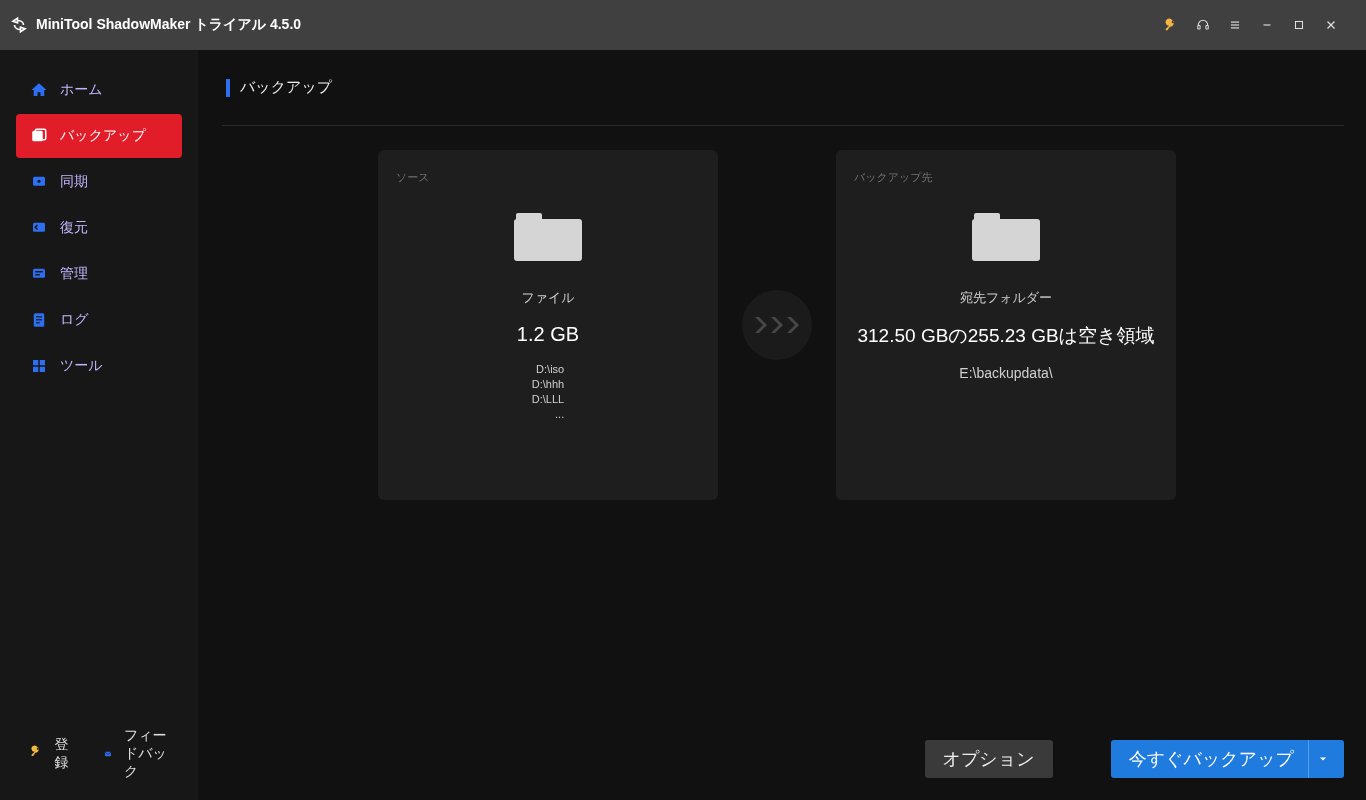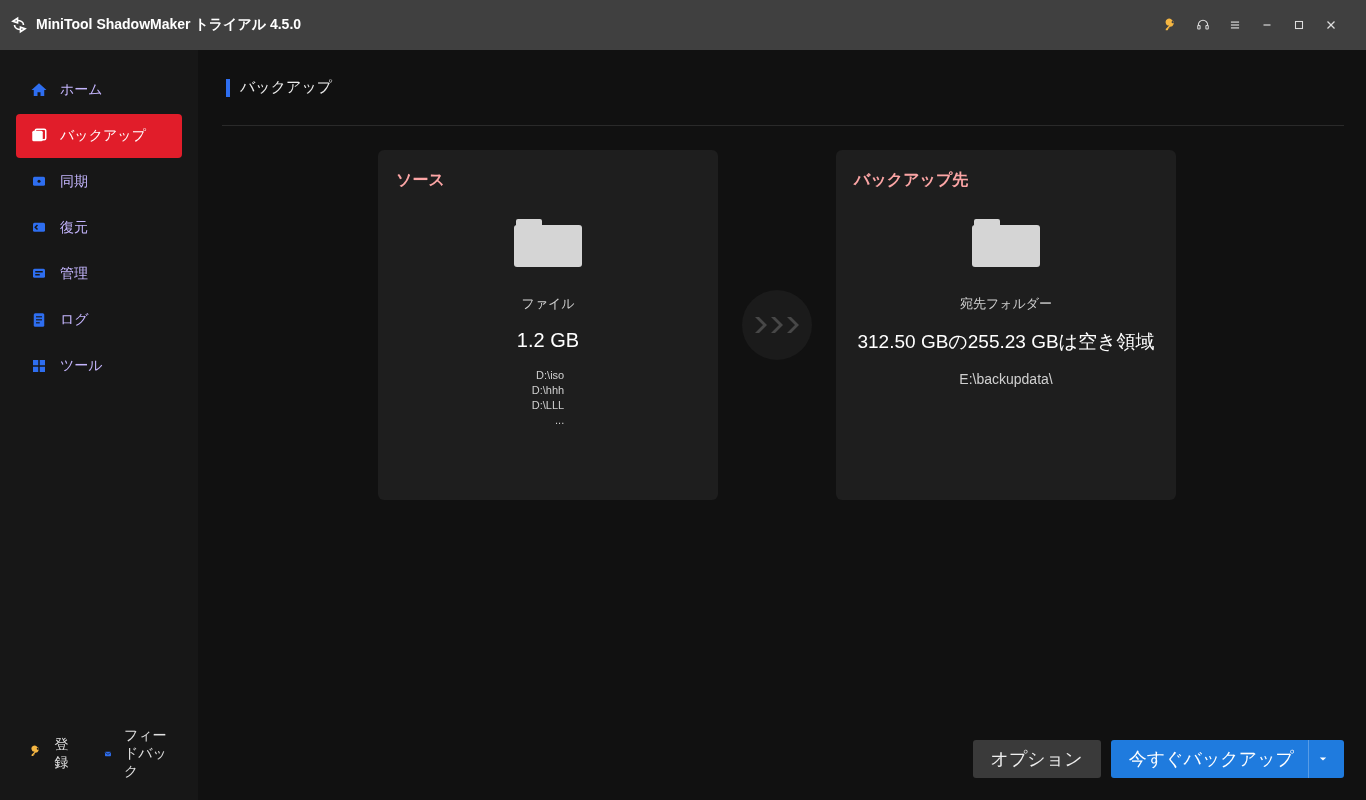--- a/index.html
+++ b/index.html
@@ -30,37 +30,37 @@
 .bottom-item.fb .nav-icon { color: #2e6ef0; }
 
 
 .content { flex: 1; padding: 28px 22px 0 28px; background: #111111; position: relative; }
 .page-heading { display: flex; align-items: center; gap: 10px; font-size: 15px; color: #eee; margin-bottom: 28px; }
 .page-heading::before { content: ""; width: 4px; height: 18px; background: #2e6ef0; }
 .hr { height: 1px; background: #2a2a2a; margin-bottom: 24px; margin-left: -4px; }
 
 .cards-row { display: flex; align-items: center; gap: 24px; margin-left: 152px; }
 .card { width: 340px; height: 350px; background: #1e1e1e; border-radius: 6px; padding: 20px 18px 12px; display: flex; flex-direction: column; align-items: center; cursor: pointer; }
-.card-label { align-self: flex-start; font-size: 16px; color: #fca5a5; font-weight: bold; }
+.card-label { align-self: flex-start; font-size: 11px; color: #737373; }
 .folder-wrap { margin-top: 20px; }
 .folder-svg { width: 72px; height: 58px; color: #d5d5d5; }
 .card-sub { margin-top: 22px; font-size: 13px; color: #d0d0d0; }
 .card-size, .card-space { margin-top: 16px; font-size: 20px; color: #ffffff; font-weight: 400; }
 .card-space { font-size: 19px; }
 .card-paths { margin-top: 16px; font-size: 11px; color: #d0d0d0; text-align: right; line-height: 1.35; }
 .card-dest-path { margin-top: 16px; font-size: 14px; color: #d0d0d0; }
 
 .arrow-circle { width: 70px; height: 70px; border-radius: 50%; background: #1b1b1b; display: flex; align-items: center; justify-content: center; }
 .arrow-circle svg { width: 48px; height: 22px; color: #474747; }
 
 
 .footer { position: absolute; right: 22px; bottom: 22px; display: flex; gap: 10px; }
 .btn { height: 38px; padding: 0 18px; border-radius: 3px; display: flex; align-items: center; font-size: 18px; cursor: pointer; }
 .btn-secondary { background: #3a3a3a; color: #eee; }
-.btn-primary { background: #1f7bde; color: #fff; padding: 0 8px 0 18px; gap: 14px; }
+.btn-primary { background: #1f7bde; color: #fff; padding: 0 8px 0 18px; gap: 14px; margin-left: 48px; }
 .btn-primary .caret { width: 28px; height: 100%; border-left: 1px solid rgba(255,255,255,0.25); display: flex; align-items: center; justify-content: center; }
 .btn-primary .caret svg { width: 8px; height: 8px; }
 </style>
 </head>
 <body>
 
 <div class="titlebar">
   <div class="titlebar-left">
     <span class="app-logo">
       <svg viewBox="0 0 24 24" fill="none" stroke="#fff" stroke-width="2.2">

